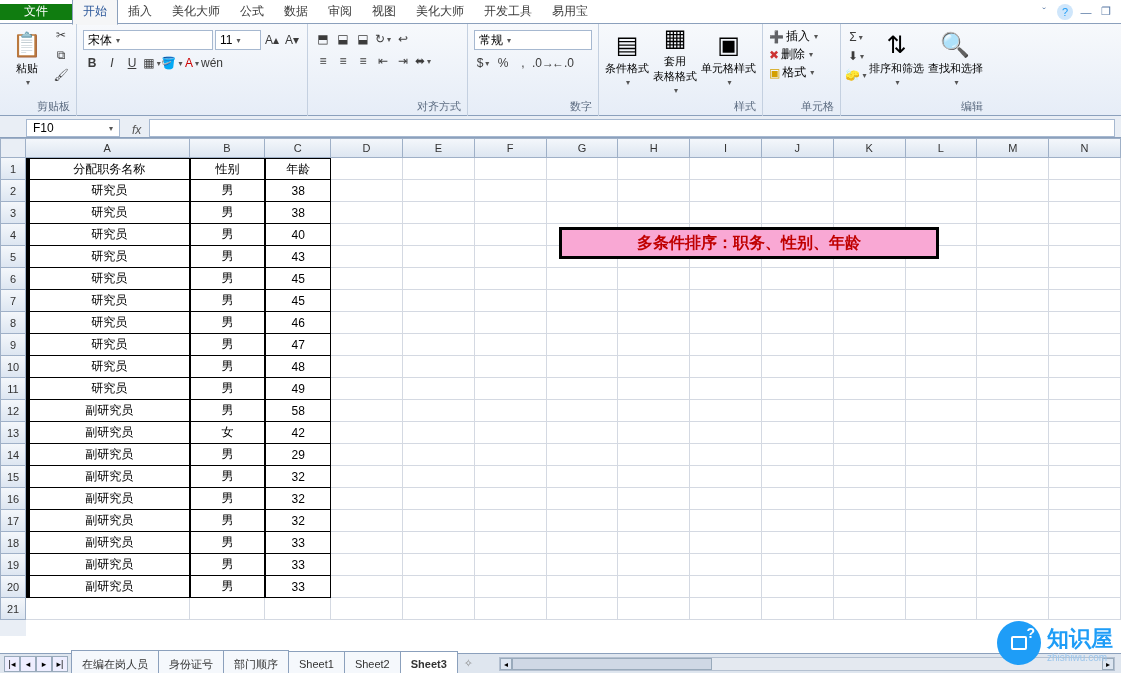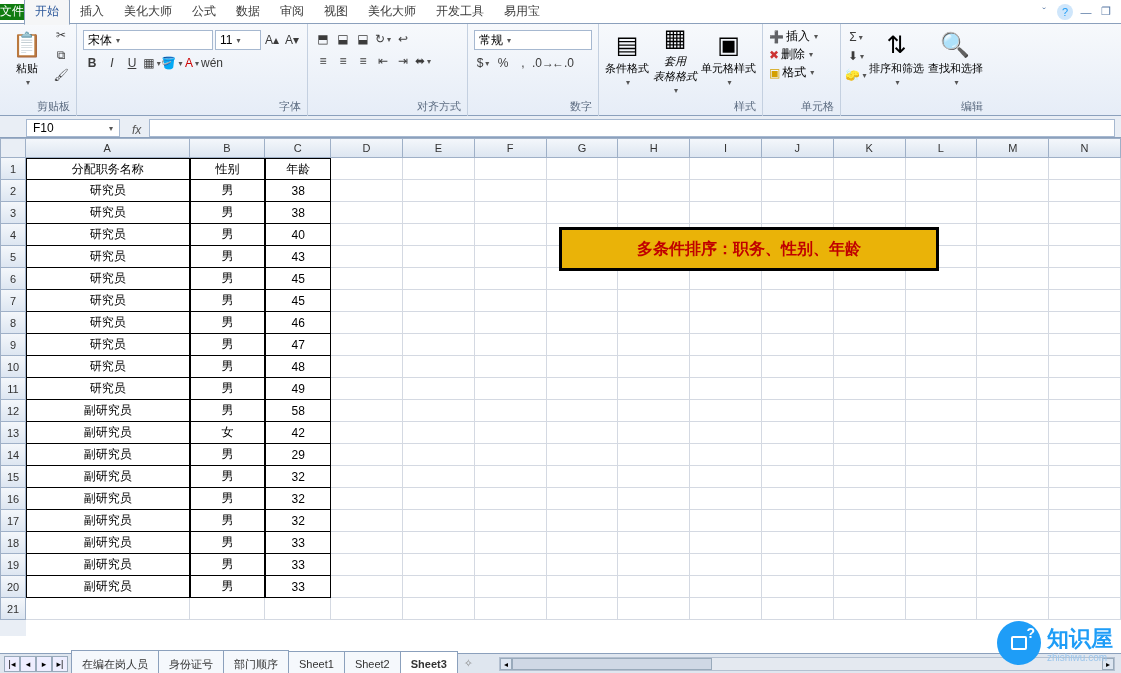--- a/index.html
+++ b/index.html
@@ -1,21 +1,21 @@
 <!DOCTYPE html>
 <html><head>
 <meta charset="utf-8">
 <style>
 * { margin: 0; padding: 0; box-sizing: border-box; font-family: "Microsoft YaHei", SimSun, Arial, sans-serif; }
 body { background: #fff; width: 1121px; height: 673px; overflow: hidden; font-size: 12px; position: relative; }
 
 
 .tabs { display: flex; align-items: center; background: #fff; border-bottom: 1px solid #8ba0bc; height: 24px; }
 .tab { padding: 4px 10px; color: #3b3b3b; cursor: pointer; font-size: 12px; }
-.tab.file { background: #107c10; color: #fff; height: 16px; display: flex; align-items: center; padding: 0 0; }
+.tab.file { background: #107c10; color: #fff; height: 16px; display: flex; align-items: center; padding: 0 24px; }
 .tab.active { background: #f5f6f7; border: 1px solid #8ba0bc; border-bottom: 1px solid #f5f6f7; border-radius: 3px 3px 0 0; color: #2b579a; }
 .tabs-right { margin-left: auto; display: flex; gap: 6px; padding-right: 8px; align-items: center; color: #5a7aa5; }
 .win-btn { width: 14px; height: 14px; display: inline-flex; align-items: center; justify-content: center; font-size: 11px; color: #5a7aa5; }
 
 
 .ribbon { background: linear-gradient(#f7f9fc, #e6edf7); border-bottom: 1px solid #8ba0bc; height: 92px; display: flex; }
 .group { border-right: 1px solid #c4d0e0; padding: 2px 6px 0 6px; display: flex; flex-direction: column; height: 92px; }
 .group-body { flex: 1; display: flex; align-items: flex-start; gap: 4px; }
 .group-label { text-align: right; font-size: 11px; color: #5b6b80; padding: 1px 0 2px 0; position: relative; }
 
@@ -42,24 +42,24 @@
 .cols { flex: 1; overflow: hidden; }
 .col-hdrs { display: flex; height: 20px; }
 .col-hdr { border: 1px solid #9fb0c7; border-left: none; text-align: center; font-size: 11px; color: #333; line-height: 18px; background: linear-gradient(#f4f7fb,#dde6f1); }
 .cA { width: 164px; } .cB { width: 76px; } .cC { width: 66px; }
 .cD,.cE,.cF,.cG,.cH,.cI,.cJ,.cK,.cL,.cM,.cN { width: 72px; }
 .rows { }
 .row { display: flex; height: 22px; }
 .cell { border-right: 1px solid #d4d9e2; border-bottom: 1px solid #d4d9e2; font-size: 12px; display: flex; align-items: center; justify-content: center; }
 .data-cell { border: 1px solid #000; border-top: none; }
 .row:first-child .data-cell { border-top: 1px solid #000; }
-.data-cell.left-edge { border-left: 1px solid #000000; }
-
-
-.annotation { position: absolute; left: 559px; top: 227px; width: 380px; height: 44px; border: 3px solid #000; background: #eab308; color: #c00000; font-weight: bold; font-size: 16px; display: flex; align-items: center; justify-content: center; }
+.data-cell.left-edge { border-left: 4px solid #000000; }
+
+
+.annotation { position: absolute; left: 559px; top: 227px; width: 380px; height: 32px; border: 3px solid #000; background: #f9a8d4; color: #c00000; font-weight: bold; font-size: 16px; display: flex; align-items: center; justify-content: center; }
 
 
 .sheettabs { position: absolute; left: 0; right: 0; bottom: 0; height: 20px; background: #dfe6ef; border-top: 1px solid #8ba0bc; display: flex; align-items: center; font-size: 11px; }
 .nav-btns { display: flex; gap: 0; padding: 0 4px; }
 .nav-btn { width: 16px; height: 16px; border: 1px solid #9ab; background: #eef; font-size: 9px; display: flex; align-items: center; justify-content: center; }
 .stab { padding: 6px 10px; border: 1px solid #8ba0bc; border-bottom: none; background: #f5f8fc; margin-left: -1px; color: #333; text-align: center; }
 .stab.active { background: #fff; font-weight: bold; }
 .hscroll { flex: 1; margin: 0 6px 0 20px; height: 14px; background: #e4e9f0; border: 1px solid #b4c0d0; position: relative; }
 .hscroll .thumb { position: absolute; left: 12px; width: 200px; top: 0; bottom: 0; background: #cfd8e5; border: 1px solid #9ab; }
 .hscroll .ar { position: absolute; top: 0; bottom: 0; width: 12px; background: #dde6f1; border: 1px solid #9ab; font-size: 8px; text-align: center; line-height: 12px; }
@@ -134,21 +134,20 @@
       <div class="mini-row">
         <button class="mini-btn" style="font-weight:bold;">B</button>
         <button class="mini-btn" style="font-style:italic;">I</button>
         <button class="mini-btn" style="text-decoration:underline;">U</button>
         <button class="mini-btn">▦<span class="arrow-dd">▾</span></button>
         <button class="mini-btn" style="color:#d4a000;">🪣<span class="arrow-dd">▾</span></button>
         <button class="mini-btn" style="color:#c00;">A<span class="arrow-dd">▾</span></button>
         <button class="mini-btn">wén</button>
       </div>
     </div>
-    <div class="group-label">字体</div>
   </div>
 
   <div class="group" style="min-width:160px;">
     <div class="group-body" style="flex-direction:column;gap:4px;padding-top:4px;">
       <div class="mini-row">
         <button class="mini-btn">⬒</button>
         <button class="mini-btn">⬓</button>
         <button class="mini-btn">⬓</button>
         <button class="mini-btn">↻<span class="arrow-dd">▾</span></button>
         <button class="mini-btn">↩</button>
@@ -184,21 +183,21 @@
 
   <div class="group">
     <div class="group-body">
       <div class="big-btn">
           <span class="ic">▤</span>
           <span>条件格式</span>
           <span class="arrow-dd">▾</span>
         </div>
       <div class="big-btn">
           <span class="ic">▦</span>
-          <span style="white-space:pre;text-align:center;font-style:italic;">套用
+          <span style="white-space:pre;text-align:center;">套用
 表格格式</span>
           <span class="arrow-dd">▾</span>
         </div>
       <div class="big-btn">
           <span class="ic">▣</span>
           <span>单元格样式</span>
           <span class="arrow-dd">▾</span>
         </div>
     </div>
     <div class="group-label">样式</div>

